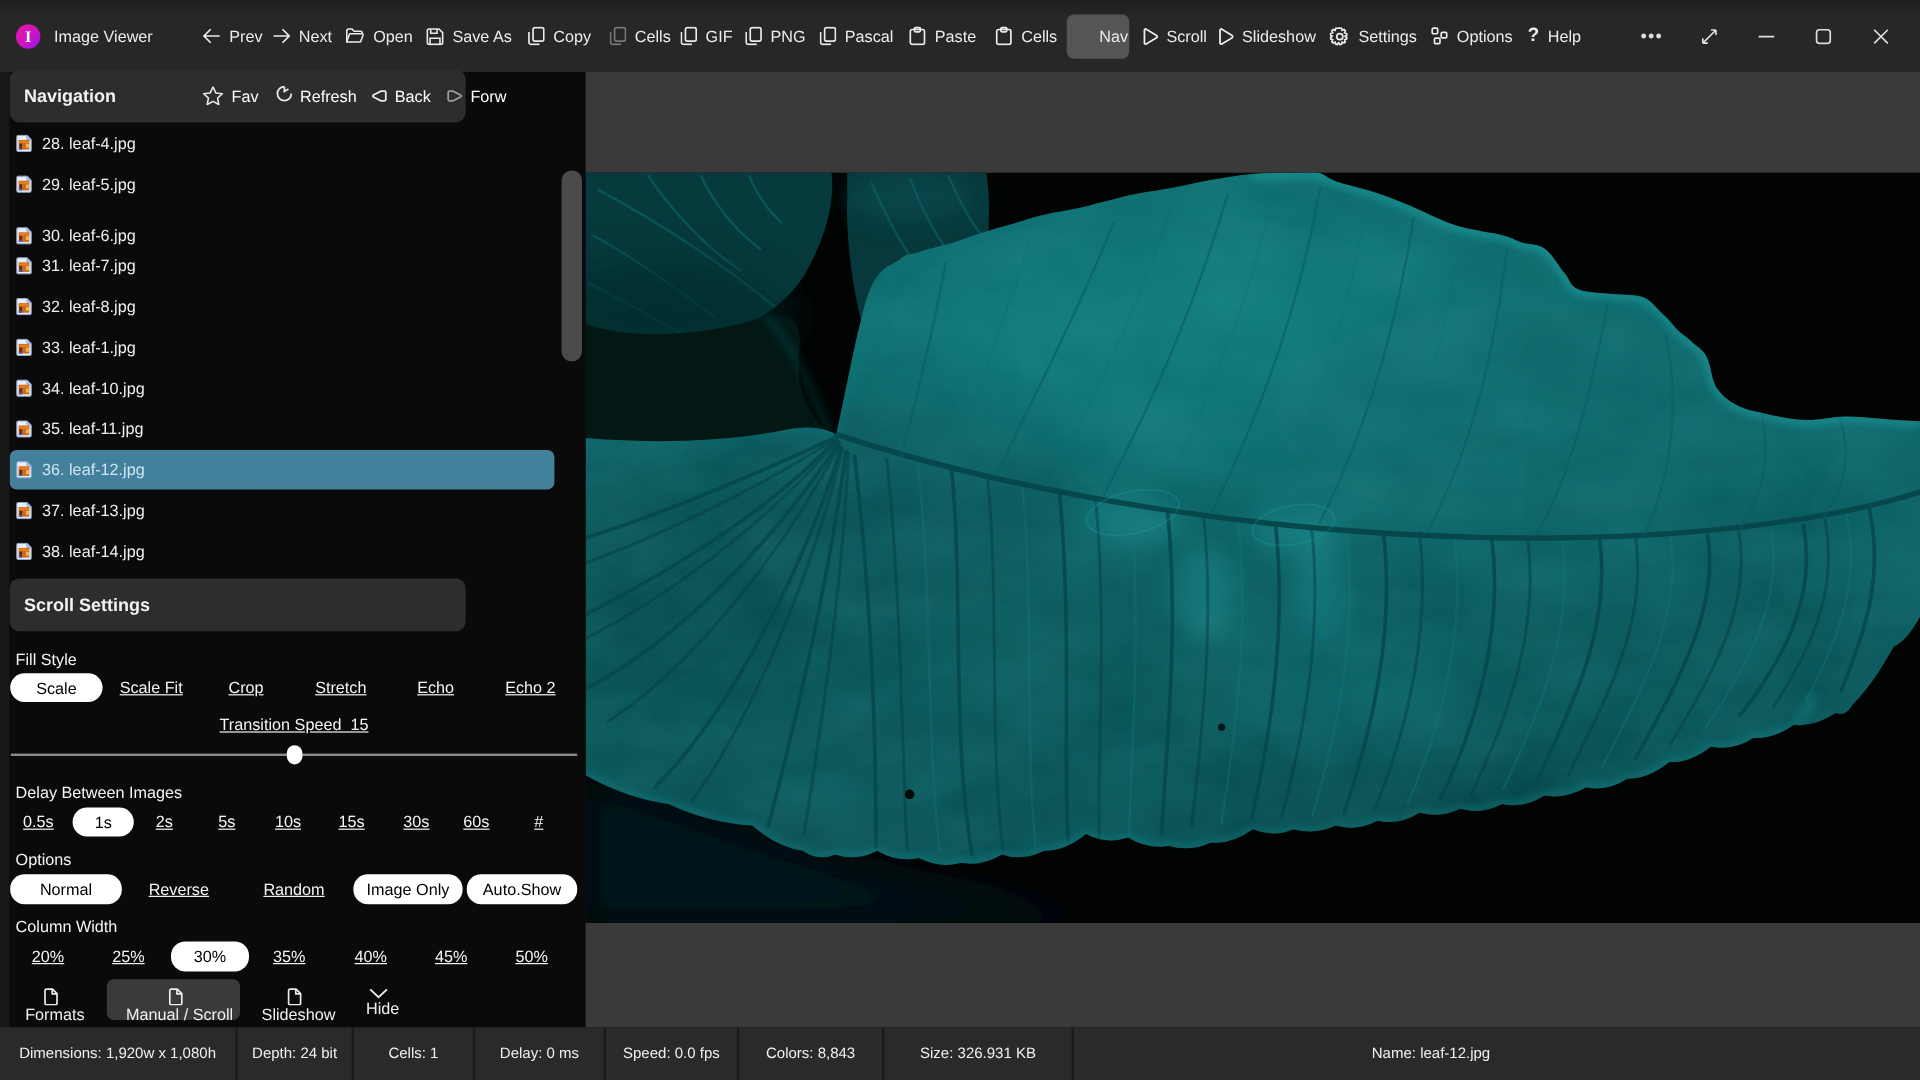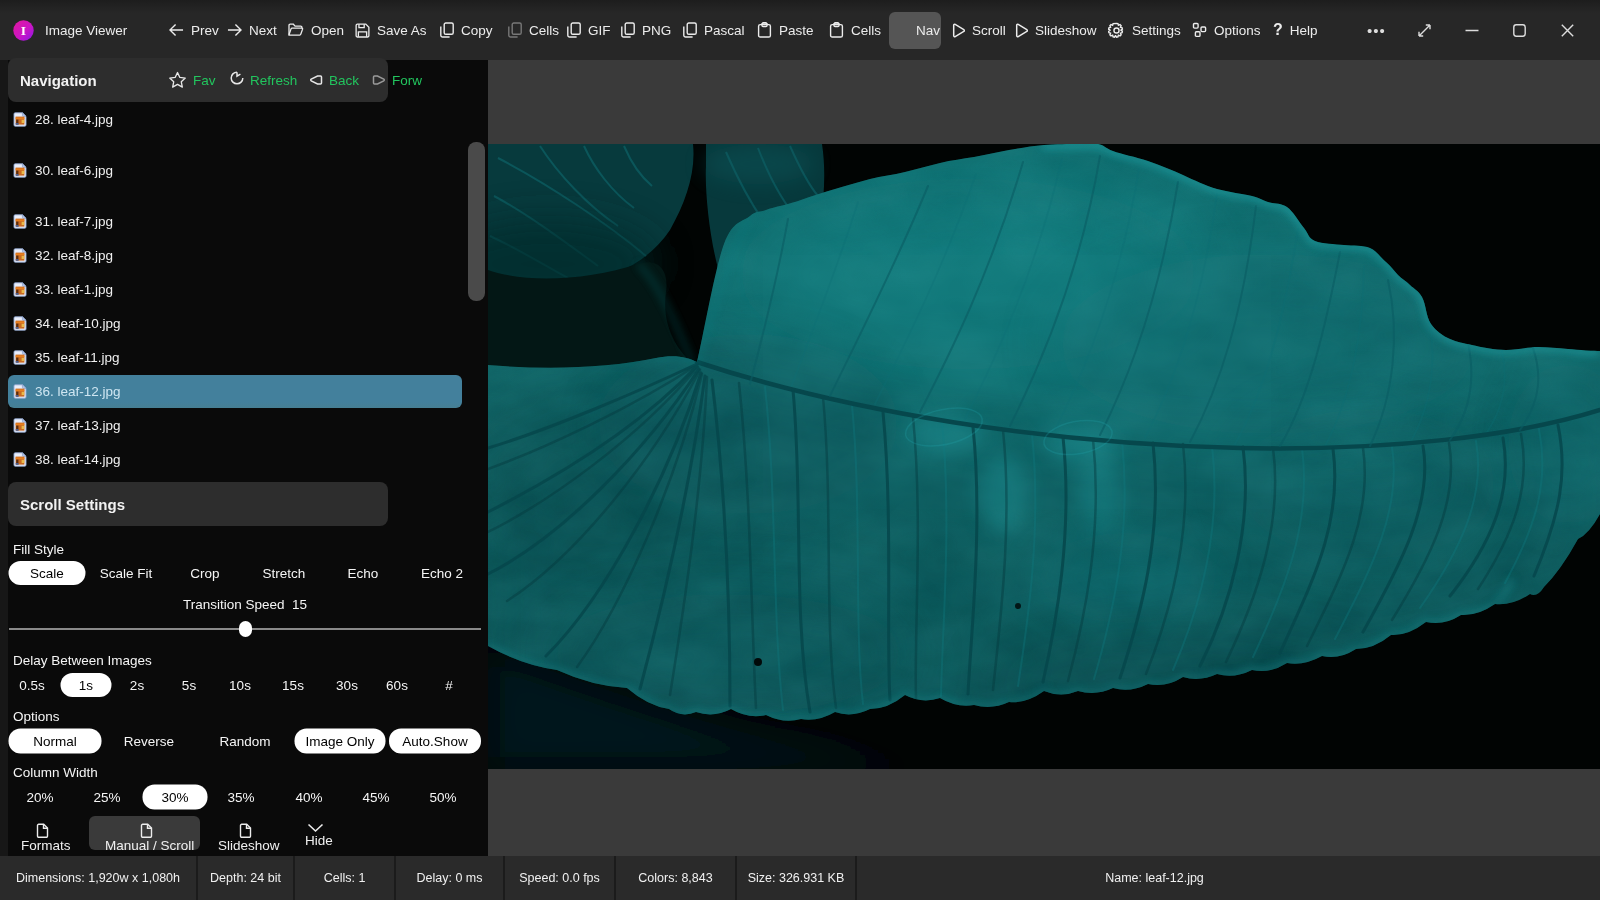--- a/index.html
+++ b/index.html
@@ -16,33 +16,33 @@
   .tbi svg { display:block; }
   .tbi .lbl { margin-left:7px; }
 
   
   #sidebar { left:0; top:60px; width:488px; height:796px; background:#0a0a0a; }
   #sidestrip { left:0; top:60px; width:8px; height:796px; background:#171717; }
   .panelhead { position:absolute; left:8px; width:380px; height:44px; background:#2d2d2d;
     border-radius:8px; display:flex; align-items:center; }
   .panelhead .title { font-weight:bold; font-size:15px; color:#f2f2f2; margin-left:12px; }
   .navbtn { position:absolute; top:0; height:44px; display:flex; align-items:center;
-    color:#22c55e; font-size:13.5px; }
+    color:#ffffff; font-size:13.5px; }
   .navbtn .lbl { margin-left:6px; }
 
   .listitem { position:absolute; left:8px; width:454px; height:33px; display:flex;
     align-items:center; color:#f0f0f0; font-size:13.5px; }
   .listitem svg { margin-left:5px; }
   .listitem .lbl { margin-left:8px; }
   .listitem.sel { background:linear-gradient(#43809c 0%, #43809c 82%, #467f93 100%); border-radius:6px; color:#cfe6f2; }
   #scrollthumb { left:468px; top:142px; width:17px; height:159px; background:#4a4a4a; border-radius:8px; }
 
   
   .slabel { position:absolute; left:13px; color:#f5f5f5; font-size:13.5px; }
-  .opt { position:absolute; transform:translate(-50%,-50%); color:#f5f5f5; font-size:13.5px; white-space:nowrap; }
+  .opt { position:absolute; transform:translate(-50%,-50%); color:#f5f5f5; font-size:13.5px; white-space:nowrap;text-decoration:underline; }
   .pill { position:absolute; transform:translate(-50%,-50%); background:#fff; color:#000;
     font-size:13.5px; border-radius:12px; display:flex; align-items:center; justify-content:center;
     white-space:nowrap; }
   .gbtn { position:absolute; background:#3a3a3a; border-radius:6px; display:flex; align-items:center;
     color:#f0f0f0; font-size:13.5px; }
   .icontext { position:absolute; display:flex; align-items:center; color:#f0f0f0; font-size:13.5px;flex-direction:column; }
   .icontext .lbl { margin-left:7px; }
 
   
   #imgarea { left:488px; top:60px; width:1112px; height:796px; background:#3a3a3a; }
@@ -252,21 +252,27 @@
         <rect x="2.6" y="11.2" width="3" height="1.4" fill="#4a6ab0"></rect>
       </g>
     </defs>
       </svg>
     <div class="listitem" style="top:43px">
         <svg width="14" height="15" viewBox="0 0 14 15">
           <use href="#fico"></use>
         </svg>
         <span class="lbl">28. leaf-4.jpg</span>
       </div>
-    <div class="listitem" style="top:94px">
+    <div class="listitem" style="top:77px">
+        <svg width="14" height="15" viewBox="0 0 14 15">
+          <use href="#fico"></use>
+        </svg>
+        <span class="lbl">29. leaf-5.jpg</span>
+      </div>
+    <div class="listitem" style="top:120px">
         <svg width="14" height="15" viewBox="0 0 14 15">
           <use href="#fico"></use>
         </svg>
         <span class="lbl">30. leaf-6.jpg</span>
       </div>
     <div class="listitem" style="top:145px">
         <svg width="14" height="15" viewBox="0 0 14 15">
           <use href="#fico"></use>
         </svg>
         <span class="lbl">31. leaf-7.jpg</span>
@@ -561,17 +567,17 @@
       </svg>
     </div>
   </div>
   <div class="abs" id="statusbar">
     <div class="scell" style="width:198px">Dimensions: 1,920w x 1,080h</div>
     <div class="scell" style="width:97px">Depth: 24 bit</div>
     <div class="scell" style="width:101px">Cells: 1</div>
     <div class="scell" style="width:109px">Delay: 0 ms</div>
     <div class="scell" style="width:111px">Speed: 0.0 fps</div>
     <div class="scell" style="width:121px">Colors: 8,843</div>
-    <div class="scell" style="width:120px">Size: 326.931 KB</div>
+    <div class="scell" style="width:158px">Size: 326.931 KB</div>
     <div class="scell" style="width:595px; border-right:none">Name: leaf-12.jpg</div>
   </div>
 
 </div>
 
 </body></html>

